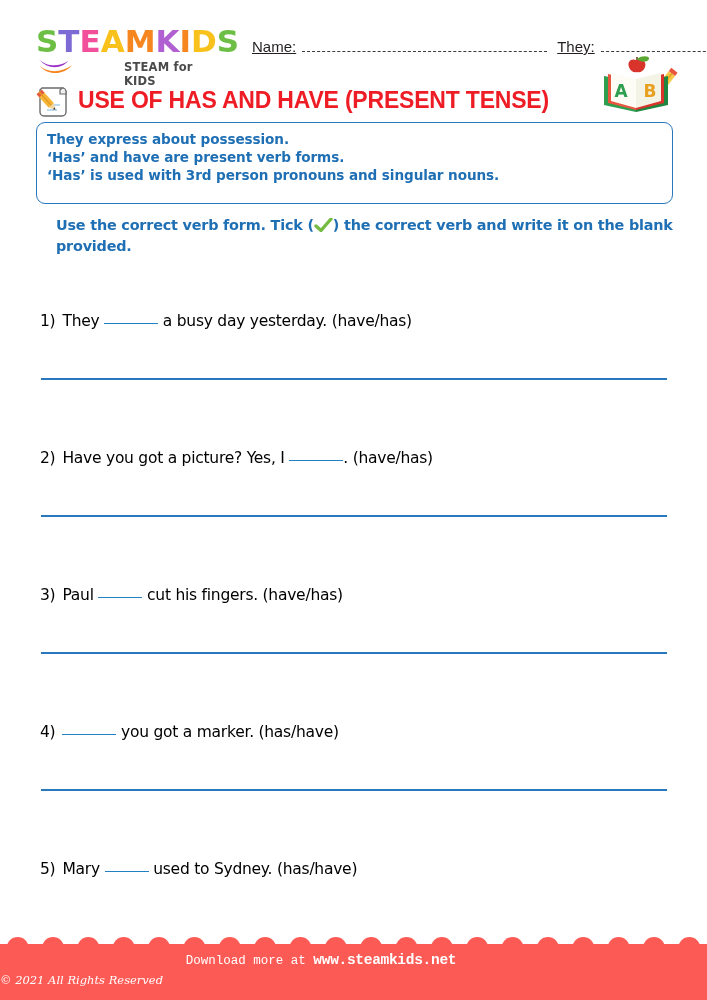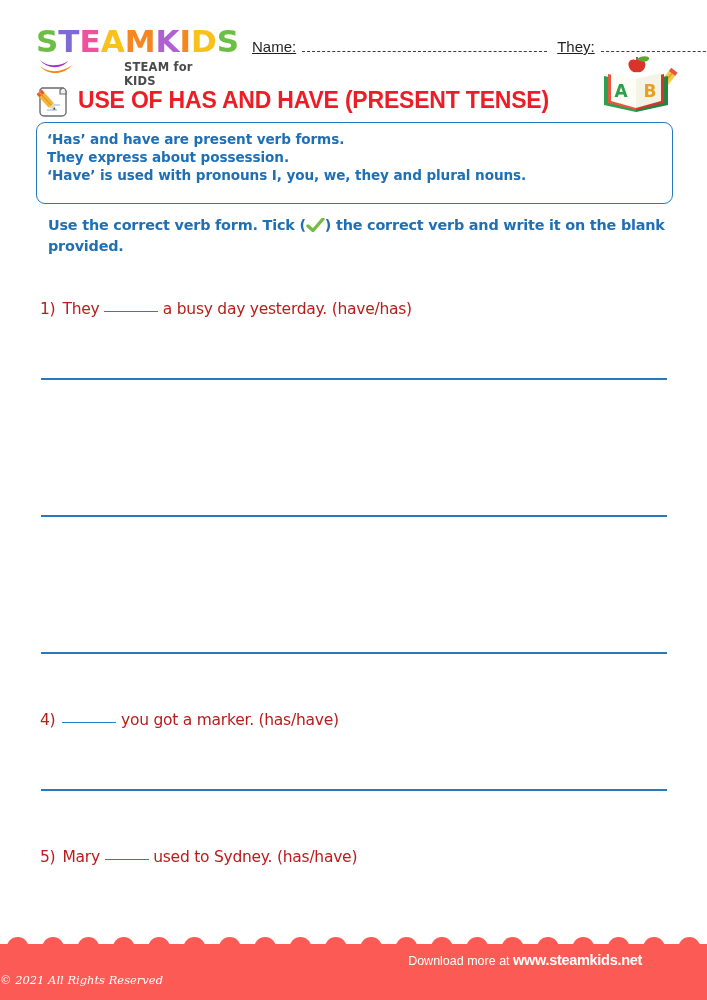--- a/index.html
+++ b/index.html
@@ -132,21 +132,21 @@
     color: #1f6fb5;
     line-height: 18px;
     font-family: "DejaVu Sans", sans-serif;
     letter-spacing: -0.1px;
     white-space: nowrap;
   }
 
   
   .instruction {
     position: absolute;
-    left: 48px; top: 215px;
+    left: 56px; top: 215px;
     width: 640px;
     font-size: 14.4px;
     font-weight: bold;
     color: #1f6fb5;
     line-height: 21px;
     font-family: "DejaVu Sans", sans-serif;
     letter-spacing: -0.2px;
   }
   .tick-inline {
     display: inline-block;
@@ -161,23 +161,23 @@
     position: absolute;
     left: 0; top: 300px;
     width: 707px;
   }
   .qblock {
     position: relative;
     height: 137px;
   }
   .qtext {
     position: absolute;
-    left: 40px; top: 0px;
+    left: 40px; top: 12px;
     font-size: 15.5px;
-    color: #b91c1c;
+    color: #000000;
     font-family: "DejaVu Sans", sans-serif;
     letter-spacing: -0.25px;
     white-space: nowrap;
   }
   .qnum { margin-right: 7px; }
   .blank-u {
     display: inline-block;
     border-bottom: 1.4px solid #2480c4;
     vertical-align: 2px;
     height: 12px;
@@ -206,24 +206,24 @@
     position: absolute;
     left: 0; top: 12px;
     width: 707px;
     height: 56px;
     background: #fc5a55;
   }
   .footer-line1 {
     position: absolute;
     left: 0; top: 20px;
     width: 642px;
-    text-align: right;
+    text-align: center;
     color: #ffffff;
     font-size: 12.5px;
-    font-family: Liberation Sans, sans-serif;
+    font-family: Liberation Mono, monospace;
   }
   .footer-line1 strong {
     font-size: 14.5px;
     font-weight: bold;
     letter-spacing: -0.3px;
   }
   .footer-line2 {
     position: absolute;
     left: 0; top: 41px;
     width: 707px;
@@ -306,45 +306,51 @@
     <path d="M70 20 L38 26 L38 56 L70 49 Z" fill="#1f8640"></path>
     <path d="M10 18 L38 24 L38 54 L10 47 Z" fill="#e8563f"></path>
     <path d="M66 18 L38 24 L38 54 L66 47 Z" fill="#d8342b"></path>
     <path d="M13 17 L38 23 L38 52 L13 45 Z" fill="#fdfdf6"></path>
     <path d="M63 17 L38 23 L38 52 L63 45 Z" fill="#f3f3e6"></path>
     <text x="23" y="41" font-family="DejaVu Sans, sans-serif" font-size="17" font-weight="bold" fill="#2e9e4f" text-anchor="middle">A</text>
     <text x="52" y="41" font-family="DejaVu Sans, sans-serif" font-size="17" font-weight="bold" fill="#e8a020" text-anchor="middle">B</text>
   </svg>
 
   <div class="info-box">
+    <div class="info-line">They express about possession.</div>
     <div class="info-line">‘Has’ and have are present verb forms.</div>
-    <div class="info-line">They express about possession.</div>
-    <div class="info-line">‘Have’ is used with pronouns I, you, we, they and plural nouns.</div>
+    <div class="info-line">‘Has’ is used with 3rd person pronouns and singular nouns.</div>
   </div>
 
   <div class="instruction">
     <span>Use the correct verb form. Tick (</span><svg class="tick-inline" viewBox="0 0 19 14">
         <path d="M2 8 L7 12.5 L17 1" stroke="#76bc43" stroke-width="3.4" fill="none" stroke-linecap="round" stroke-linejoin="round"></path>
       </svg><span>) the correct verb and write it on the blank provided.</span>
   </div>
 
   <div class="questions">
 
     <div class="qblock">
       <div class="qtext">
         <span class="qnum">1)</span><span>They</span> <span class="blank-u" style="width:54px"></span> <span>a busy day yesterday. (have/has)</span>
       </div>
       <div class="answer-line"></div>
     </div>
 
     <div class="qblock">
+      <div class="qtext">
+        <span class="qnum">2)</span><span>Have you got a picture? Yes, I</span> <span class="blank-u" style="width:54px"></span><span>. (have/has)</span>
+      </div>
       <div class="answer-line"></div>
     </div>
 
     <div class="qblock">
+      <div class="qtext">
+        <span class="qnum">3)</span><span>Paul</span> <span class="blank-u" style="width:44px"></span> <span>cut his fingers. (have/has)</span>
+      </div>
       <div class="answer-line"></div>
     </div>
 
     <div class="qblock">
       <div class="qtext">
         <span class="qnum">4)</span><span></span><span class="blank-u" style="width:54px"></span> <span>you got a marker. (has/have)</span>
       </div>
       <div class="answer-line"></div>
     </div>
 

